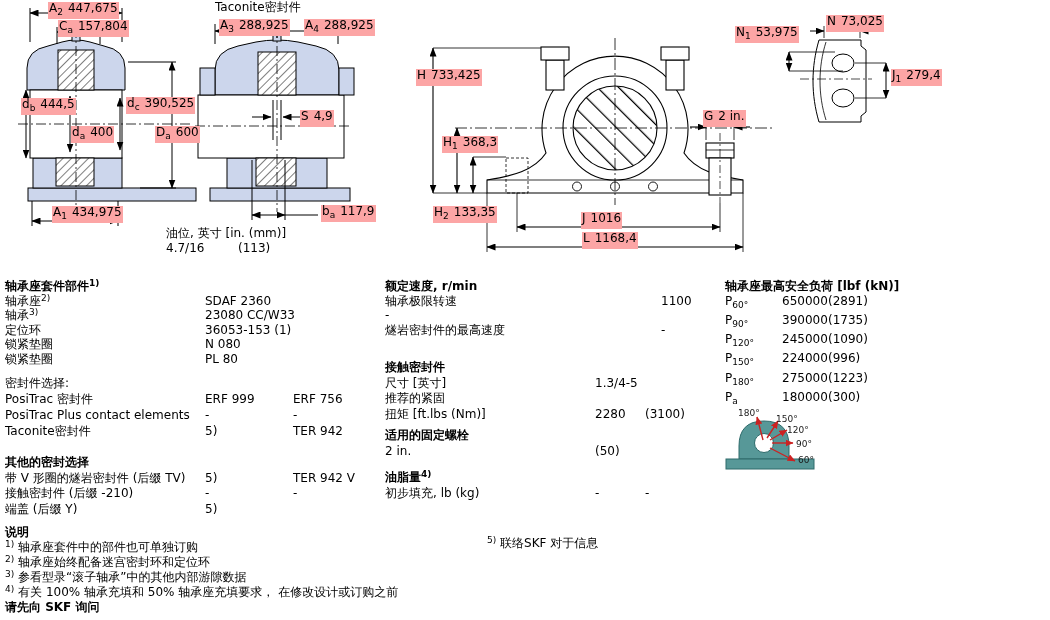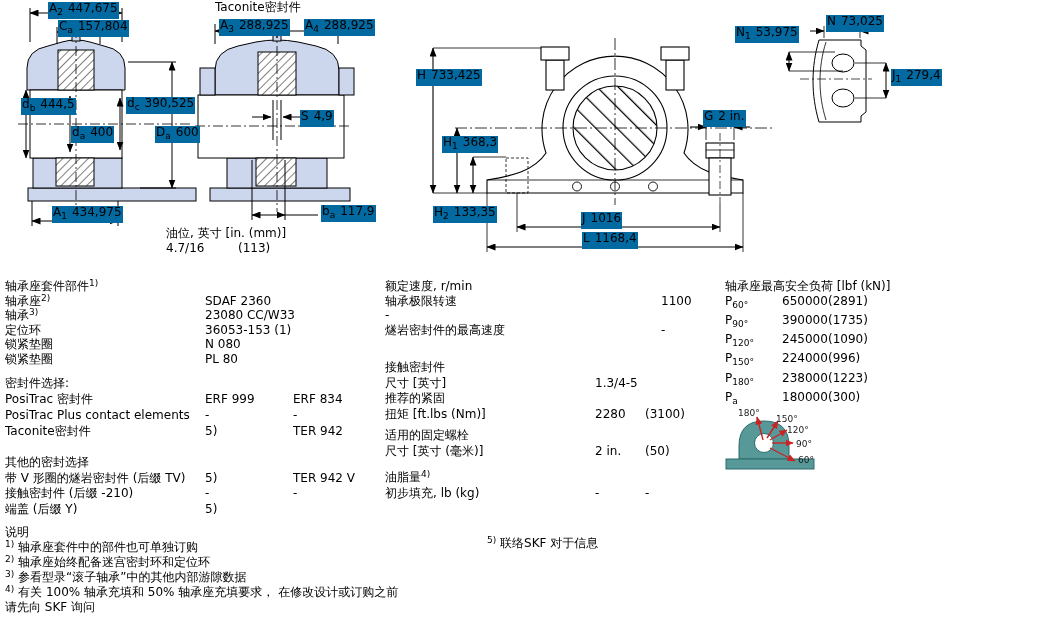--- a/index.html
+++ b/index.html
@@ -1,24 +1,24 @@
 <!DOCTYPE html>
 <html><head>
 <meta charset="utf-8">
 <style>
   html,body{margin:0;padding:0;background:#fff}
   .page{position:relative;width:1050px;height:620px;background:#fff;overflow:hidden;
         font-family:"DejaVu Sans","Liberation Sans",sans-serif;font-size:12px;color:#000}
   svg.bg{position:absolute;left:0;top:0}
-  .dim{position:absolute;white-space:nowrap;background:#0369a1;line-height:13px;padding:0 1px;font-size:12px}
+  .dim{position:absolute;white-space:nowrap;background:#fca5a5;line-height:13px;padding:0 1px;font-size:12px}
   .dim sub{font-size:9px}
   .dim .v{margin-left:5px}
   .txt{position:absolute;white-space:nowrap;line-height:13px}
   .sm{position:absolute;font-size:9px;line-height:9px;color:#1a1a1a;white-space:nowrap}
-  .hdr{font-weight:normal}
+  .hdr{font-weight:bold}
   sup{font-size:9px;vertical-align:4px;line-height:0}
   sub{font-size:9px}
   .tbl{position:absolute;white-space:nowrap}
   .trow{display:grid;white-space:nowrap}
   .g2{grid-template-columns:200px 1fr}
   .g3{grid-template-columns:200px 88px 1fr}
   .gm1{grid-template-columns:276px 1fr}
   .gm2{grid-template-columns:210px 50px 1fr}
   .gr{grid-template-columns:57px 46px 1fr}
   .blk{display:block}
@@ -245,21 +245,21 @@
       </div>
 </div>
 
 <div class="tbl" style="left:5px;top:375px;width:378px;line-height:16px">
   <div class="trow g3">
         <span>密封件选择:</span>
       </div>
   <div class="trow g3">
         <span>PosiTrac 密封件</span>
         <span>ERF 999</span>
-        <span>ERF 834</span>
+        <span>ERF 756</span>
       </div>
   <div class="trow g3">
         <span>PosiTrac Plus contact elements</span>
         <span>-</span>
         <span>-</span>
       </div>
   <div class="trow g3">
         <span>Taconite密封件</span>
         <span>5)</span>
         <span>TER 942</span>
@@ -332,21 +332,20 @@
         <span>2280</span>
         <span>(3100)</span>
       </div>
 </div>
 
 <div class="tbl" style="left:385px;top:428px;width:310px;line-height:15.5px">
   <div class="trow gm2 hdr">
         <span>适用的固定螺栓</span>
       </div>
   <div class="trow gm2">
-        <span>尺寸 [英寸 (毫米)]</span>
         <span>2 in.</span>
         <span>(50)</span>
       </div>
 </div>
 
 <div class="tbl" style="left:385px;top:469px;width:310px;line-height:16px">
   <div class="trow gm2 hdr">
         <span><span>油脂量</span><sup>4)</sup></span>
       </div>
   <div class="trow gm2">
@@ -377,21 +376,21 @@
         <span>245000</span>
         <span>(1090)</span>
       </div>
   <div class="trow gr">
         <span><span>P</span><sub>150°</sub></span>
         <span>224000</span>
         <span>(996)</span>
       </div>
   <div class="trow gr">
         <span><span>P</span><sub>180°</sub></span>
-        <span>238000</span>
+        <span>275000</span>
         <span>(1223)</span>
       </div>
   <div class="trow gr">
         <span><span>P</span><sub>a</sub></span>
         <span>180000</span>
         <span>(300)</span>
       </div>
 </div>
 
 </div>

